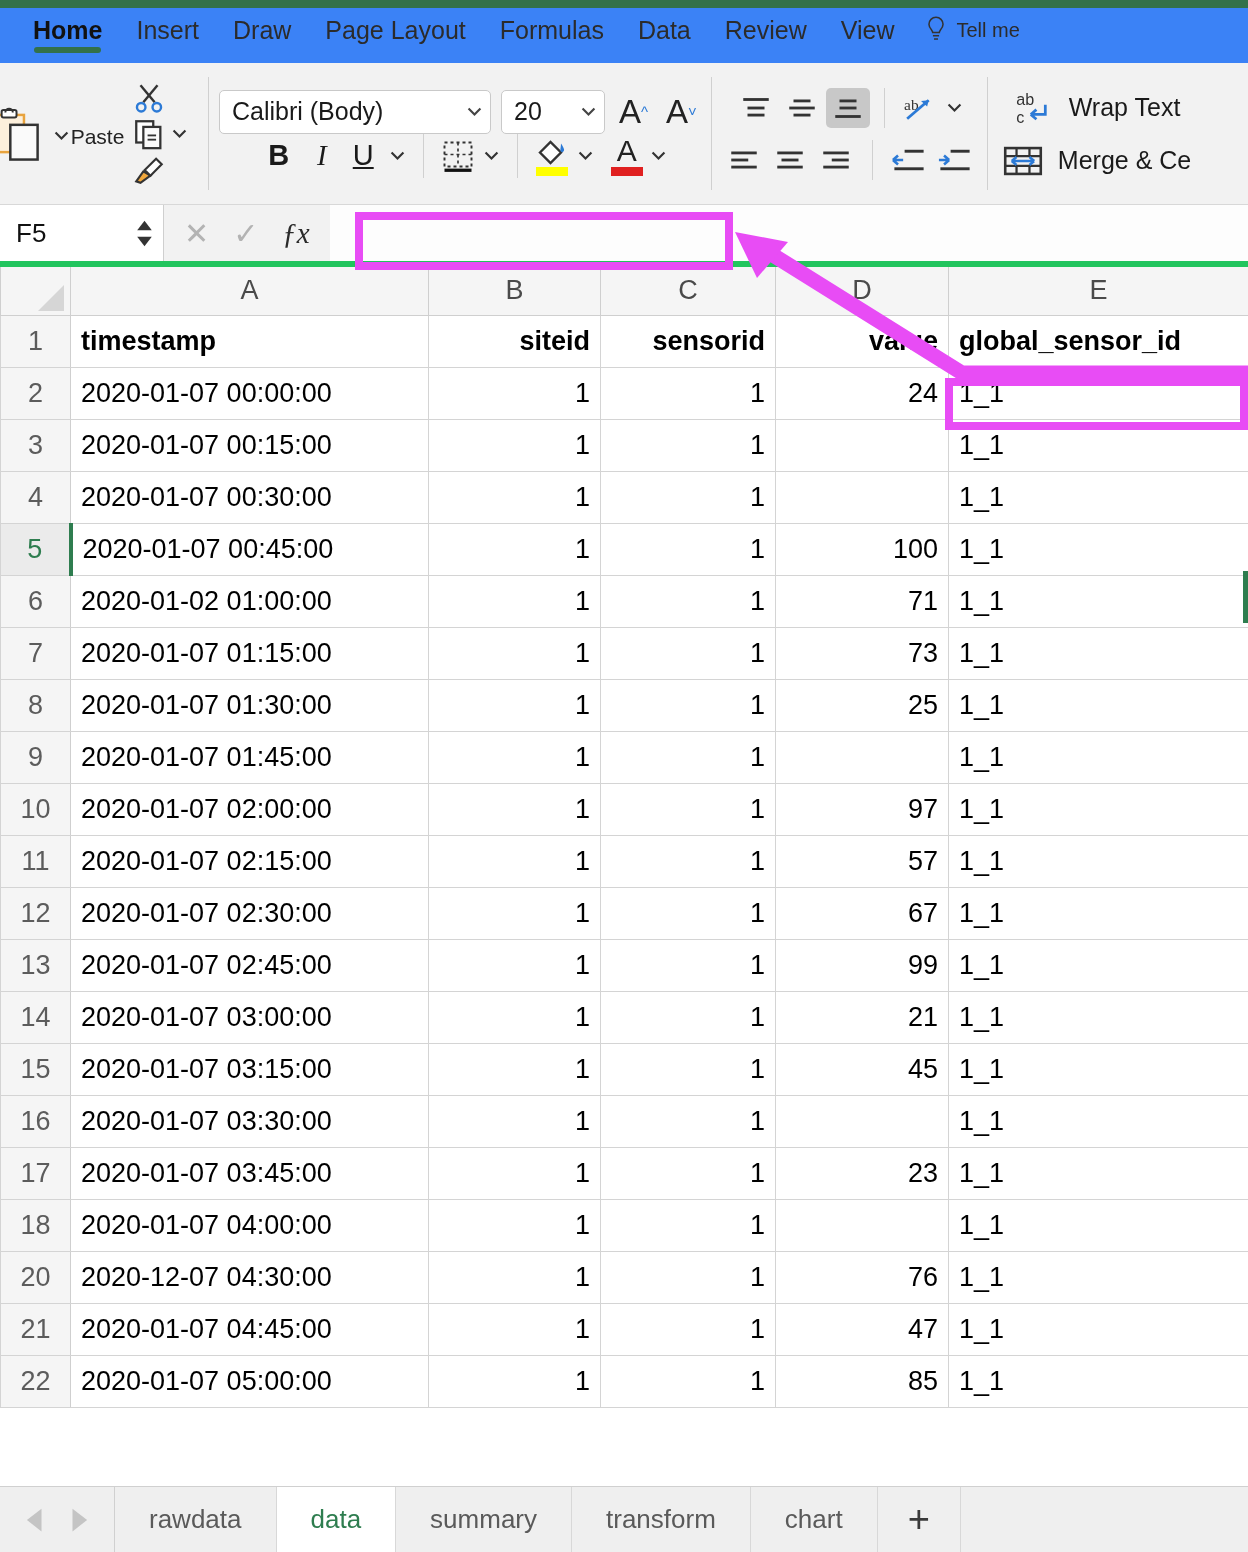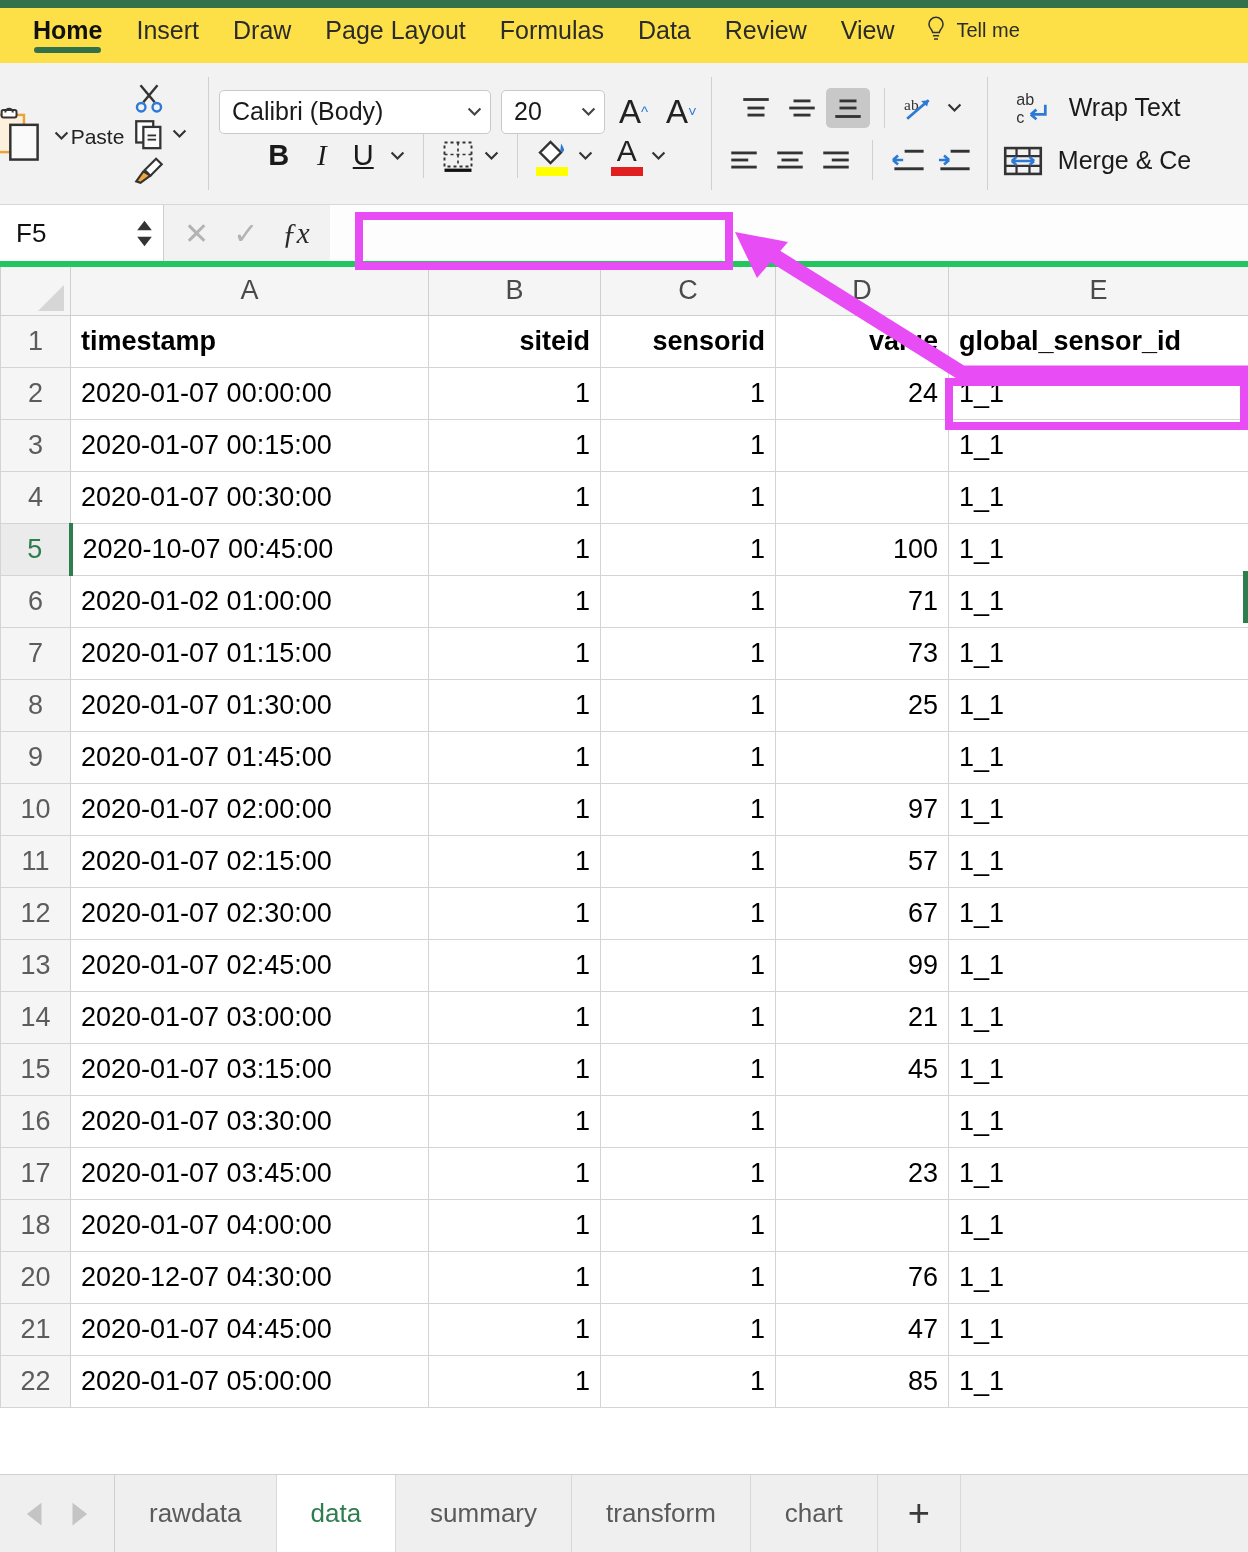--- a/index.html
+++ b/index.html
@@ -9,21 +9,21 @@
     background: #ffffff;
     overflow: hidden;
   }
   #app { position: relative; width: 1248px; height: 1552px; }
 
   
   .top-accent { height: 8px; background: #33714a; width: 100%; }
 
   
   .ribbon-tabs {
-    height: 55px; background: #fde047;
+    height: 55px; background: #3b82f6;
     display: flex; align-items: flex-start; padding-left: 16px;
     border-bottom: 0px solid #e0e0e0;
   }
   .rtab {
     position: relative; padding: 6px 17px 0 17px;
     font-size: 25px; color: #2b2b2b; line-height: 32px;
     white-space: nowrap; cursor: pointer;
   }
   .rtab.active { font-weight: bold; color: #111; }
   .rtab.active::after {
@@ -139,21 +139,21 @@
   tbody tr.hdr td { font-weight: bold; }
   tbody tr.hdr td.rh { font-weight: normal; }
 
   
   .f5-marker {
     position: absolute; right: 0; width: 5px; background: #2e7d4f;
   }
 
   
   .sheetbar {
-    position: absolute; left: 0; bottom: 0; width: 1248px; height: 78px;
+    position: absolute; left: 0; bottom: 0; width: 1248px; height: 66px;
     background: #efefef; border-top: 1px solid #d0d0d0;
     display: flex; align-items: stretch;
   }
   .navarrows { display: flex; align-items: center; gap: 18px; padding: 0 22px; border-right: 1px solid #d0d0d0; }
   .stab {
     display: flex; align-items: center; justify-content: center;
     padding: 0 34px; font-size: 26px; color: #5a5a5a;
     border-right: 1px solid #d8d8d8; cursor: pointer; white-space: nowrap;
   }
   .stab.active { background: #fff; color: #2e7d4f; border-right: 1px solid #d8d8d8; }
@@ -488,21 +488,21 @@
           <tr>
             <td class="rh">4</td>
             <td class="txt">2020-01-07 00:30:00</td>
             <td class="num">1</td>
             <td class="num">1</td>
             <td class="num"></td>
             <td class="txt">1_1</td>
           </tr>
           <tr class="selrow">
             <td class="rh">5</td>
-            <td class="txt">2020-10-07 00:45:00</td>
+            <td class="txt">2020-01-07 00:45:00</td>
             <td class="num">1</td>
             <td class="num">1</td>
             <td class="num">100</td>
             <td class="txt">1_1</td>
           </tr>
           <tr>
             <td class="rh">6</td>
             <td class="txt">2020-01-02 01:00:00</td>
             <td class="num">1</td>
             <td class="num">1</td>

